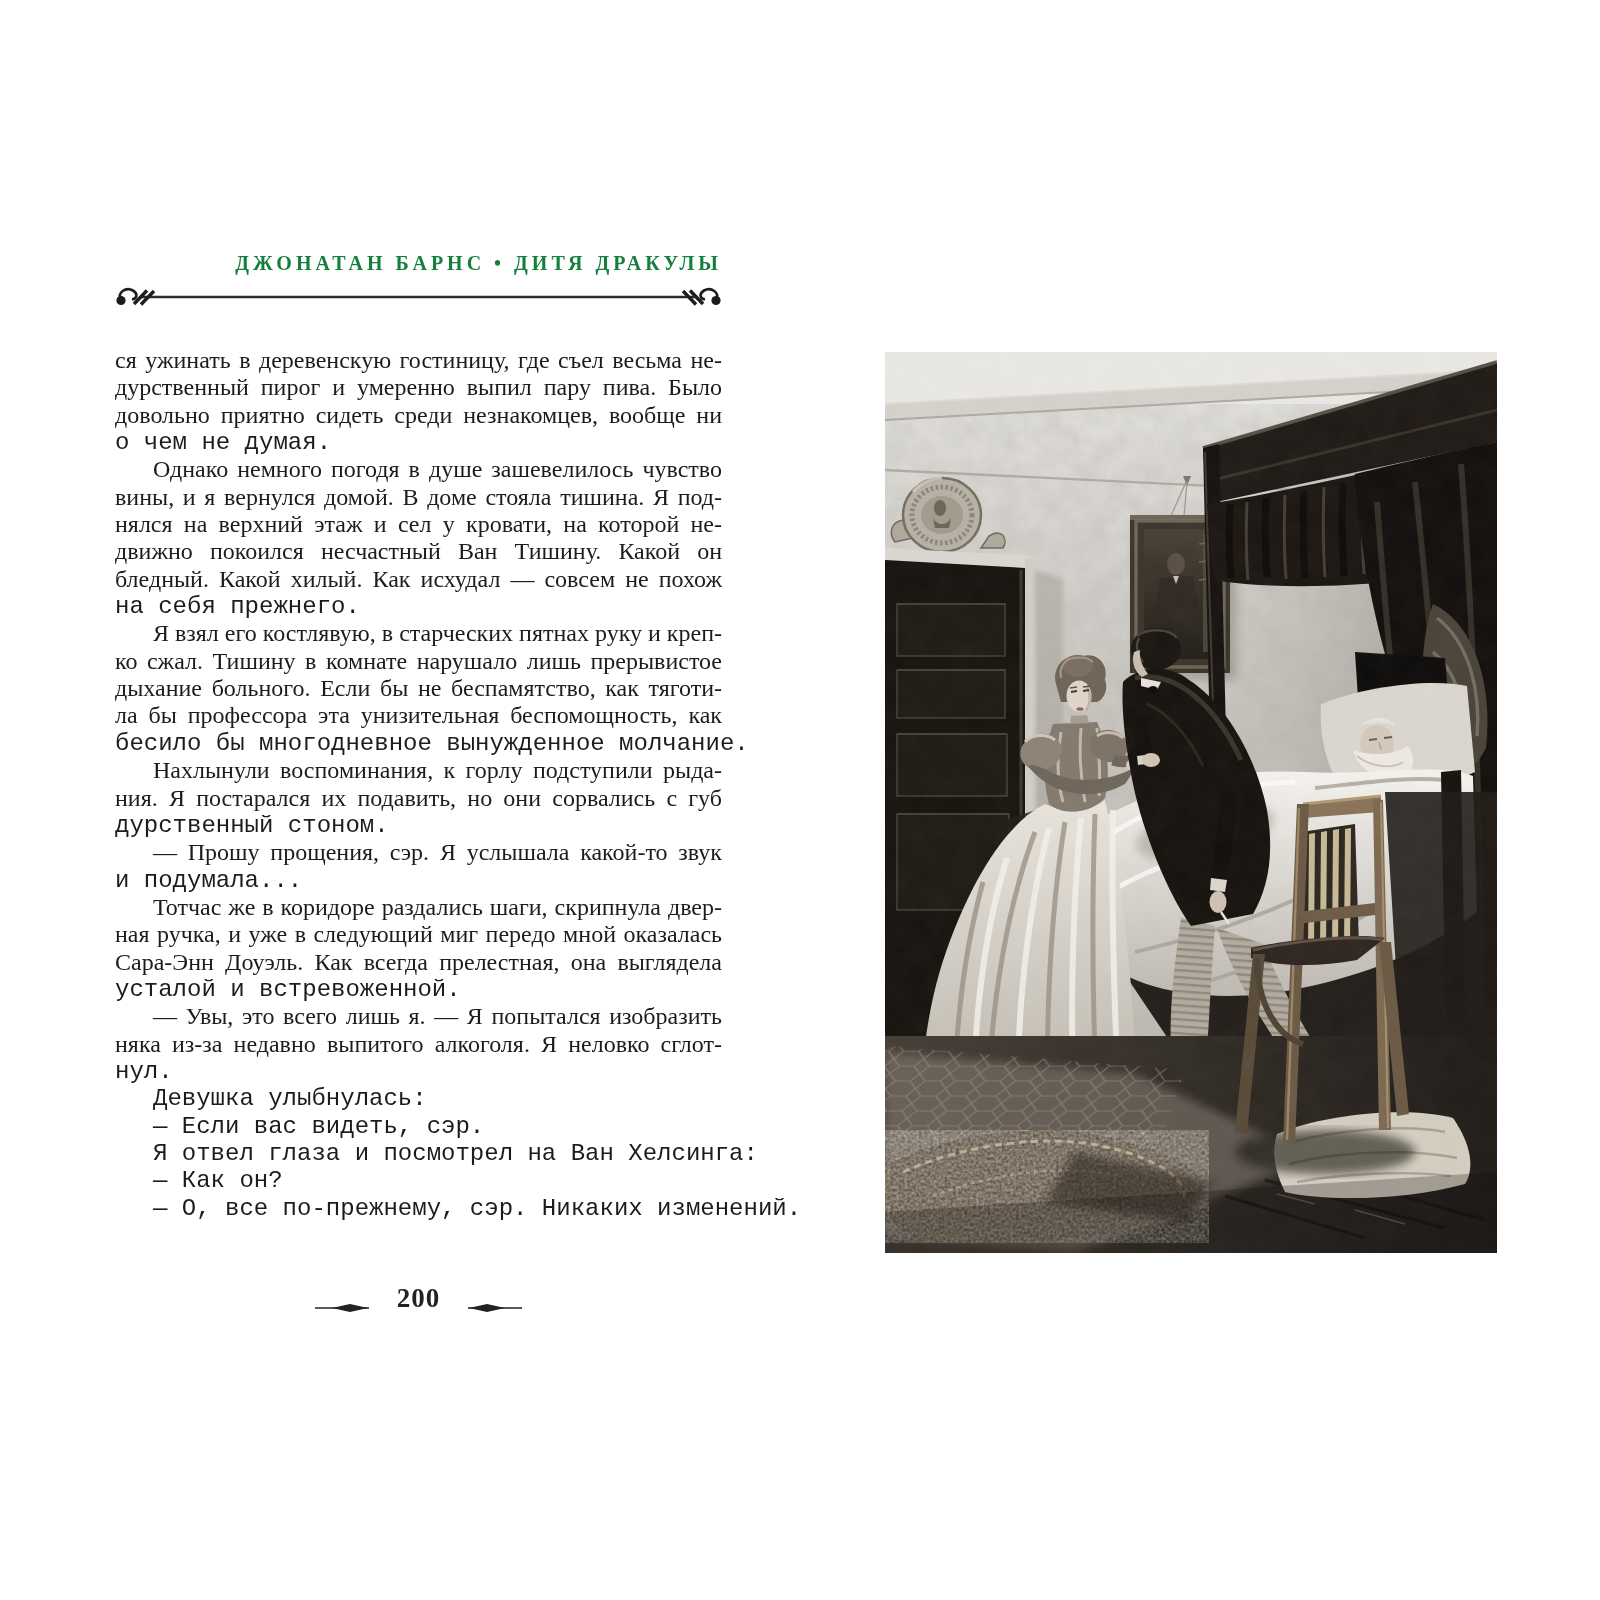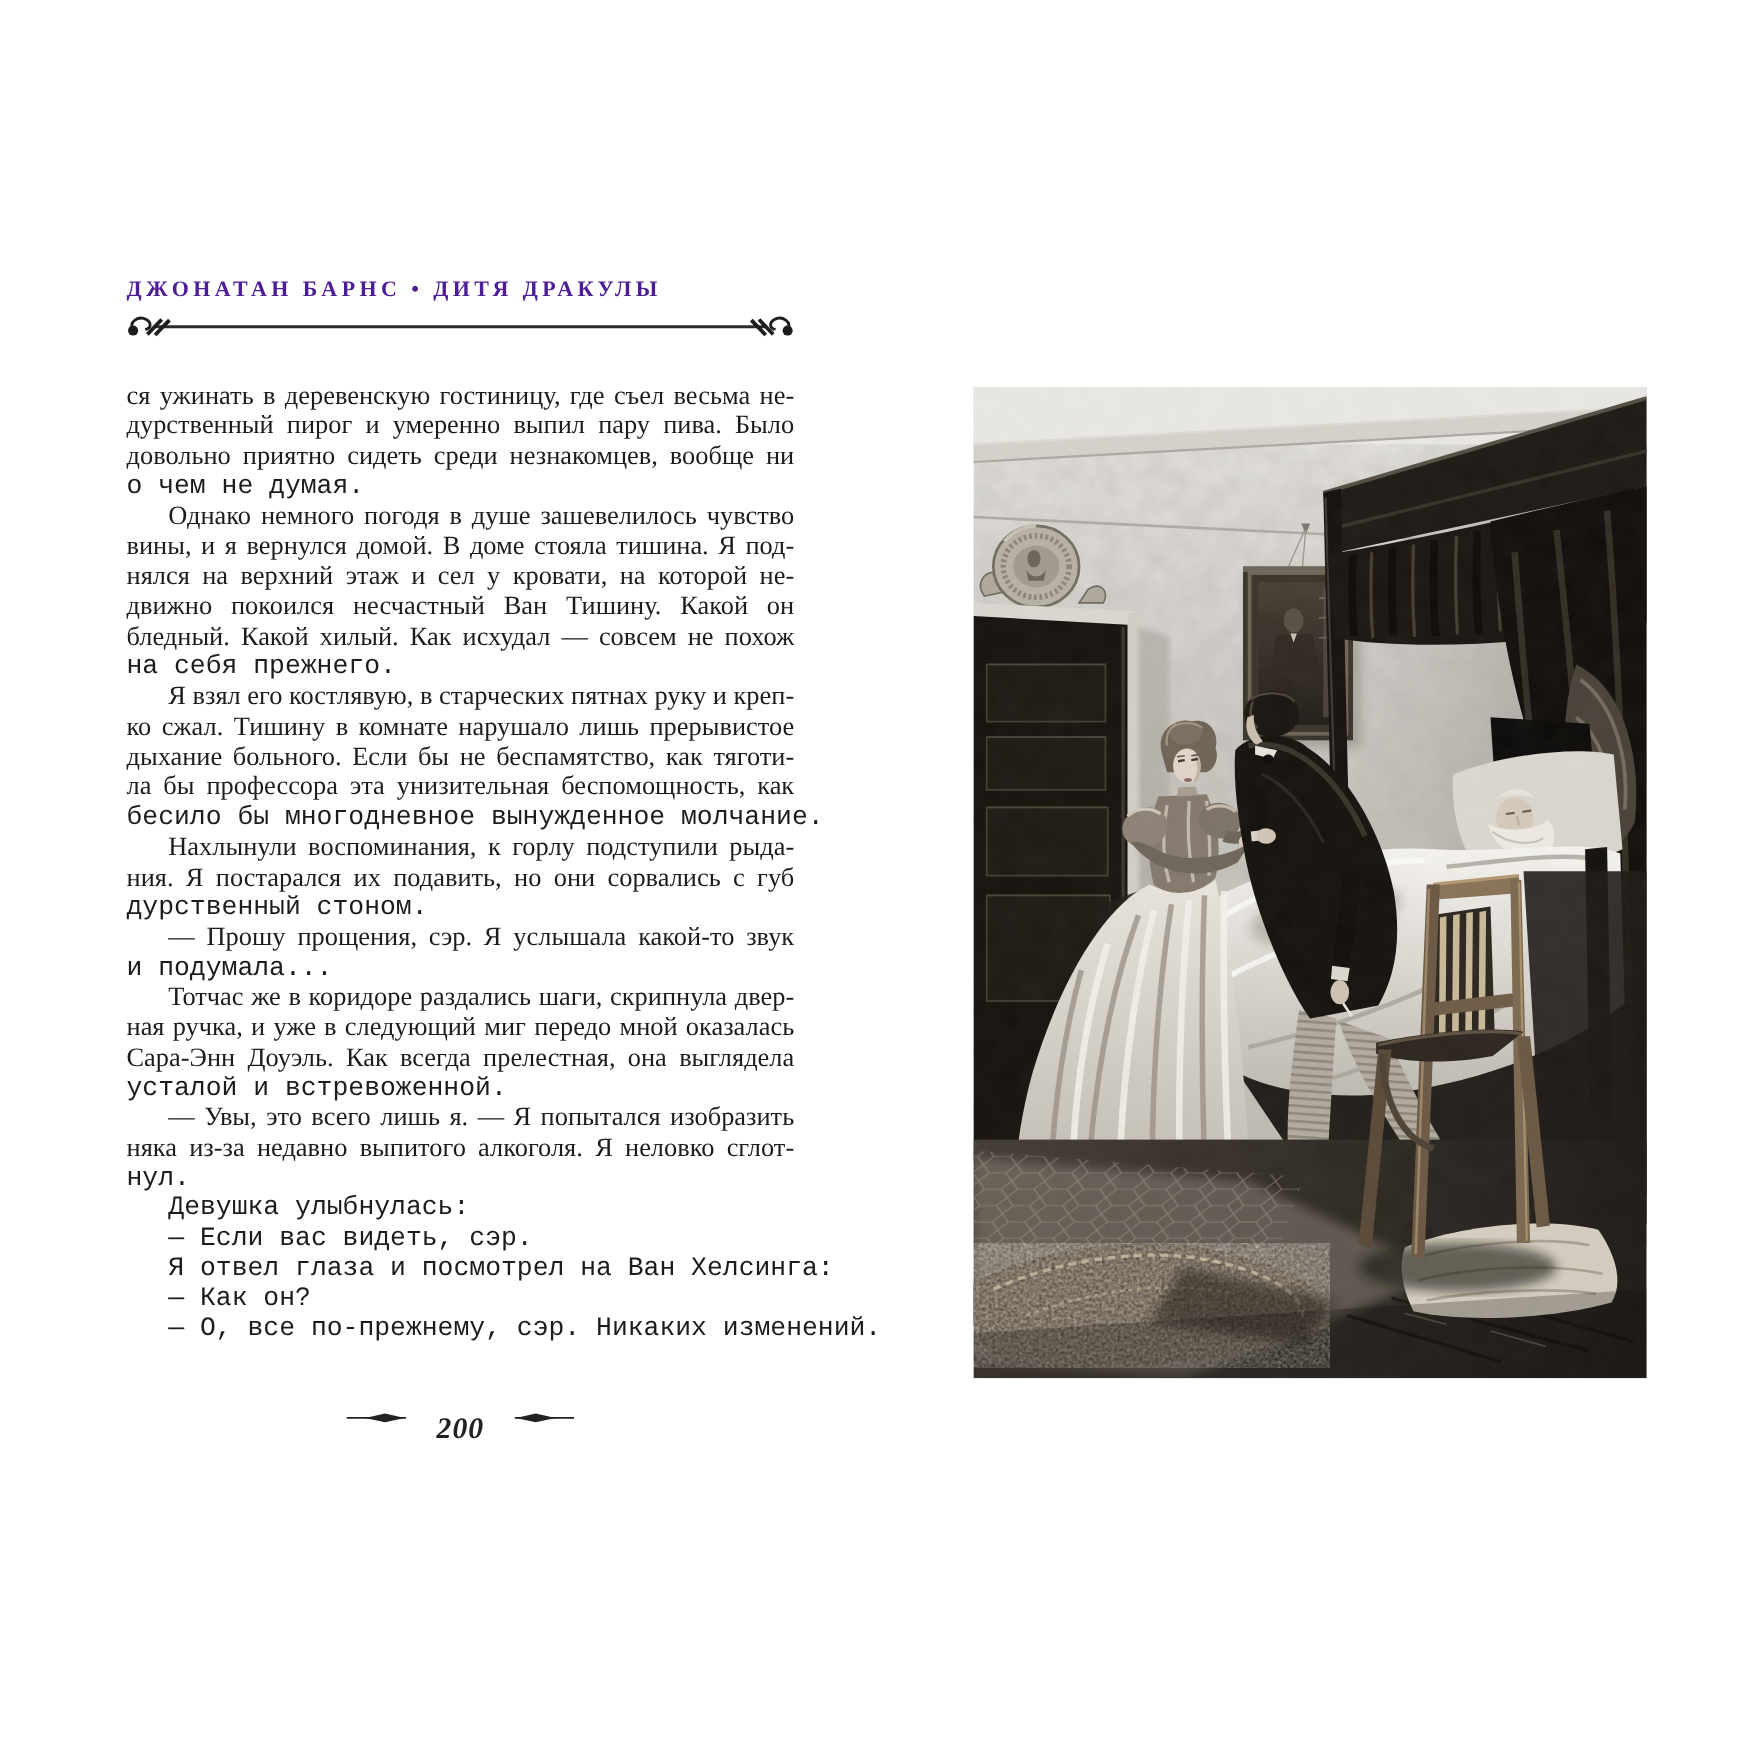--- a/index.html
+++ b/index.html
@@ -1,34 +1,34 @@
 <!DOCTYPE html>
 <html><head>
 <meta charset="utf-8">
 <style>
   * { margin:0; padding:0; box-sizing:border-box; }
   html,body { width:1600px; height:1600px; background:#ffffff; overflow:hidden; }
   body { position:relative; font-family:"Liberation Serif","DejaVu Serif",serif; color:#1c1c1c; }
 
   .running-header {
     position:absolute; left:115px; top:252px; width:607px;
-    text-align:left; font-size:20px; font-weight:700; letter-spacing:4px;
-    color:#4c1d95; white-space:nowrap;
+    text-align:right; font-size:20px; font-weight:700; letter-spacing:4px;
+    color:#15803d; white-space:nowrap;
   }
   .header-divider { position:absolute; left:113px; top:284px; width:611px; height:26px; }
 
   .text-column { position:absolute; left:115px; top:347px; width:607px; font-size:24px; line-height:27.35px; }
   .para { }
   .line { text-align:justify; text-align-last:justify; overflow:visible; white-space:nowrap; }
   .line.last { text-align-last:left;font-family:Liberation Mono, monospace; }
   .para.indent .line.first { text-indent:38px; }
 
   .page-footer {
     position:absolute; left:115px; top:1283px; width:607px;
-    display:flex; align-items:flex-start; justify-content:center; gap:26px;font-style:italic;
+    display:flex; align-items:flex-end; justify-content:center; gap:26px;
   }
   .page-number { font-size:27px; font-weight:700; color:#222; letter-spacing:1px; }
   .footer-orn { display:block; }
 
   .illustration { position:absolute; left:885px; top:352px; width:612px; height:901px; }
   .illustration svg { display:block; width:612px; height:901px; }
 </style>
 </head>
 <body>
 

